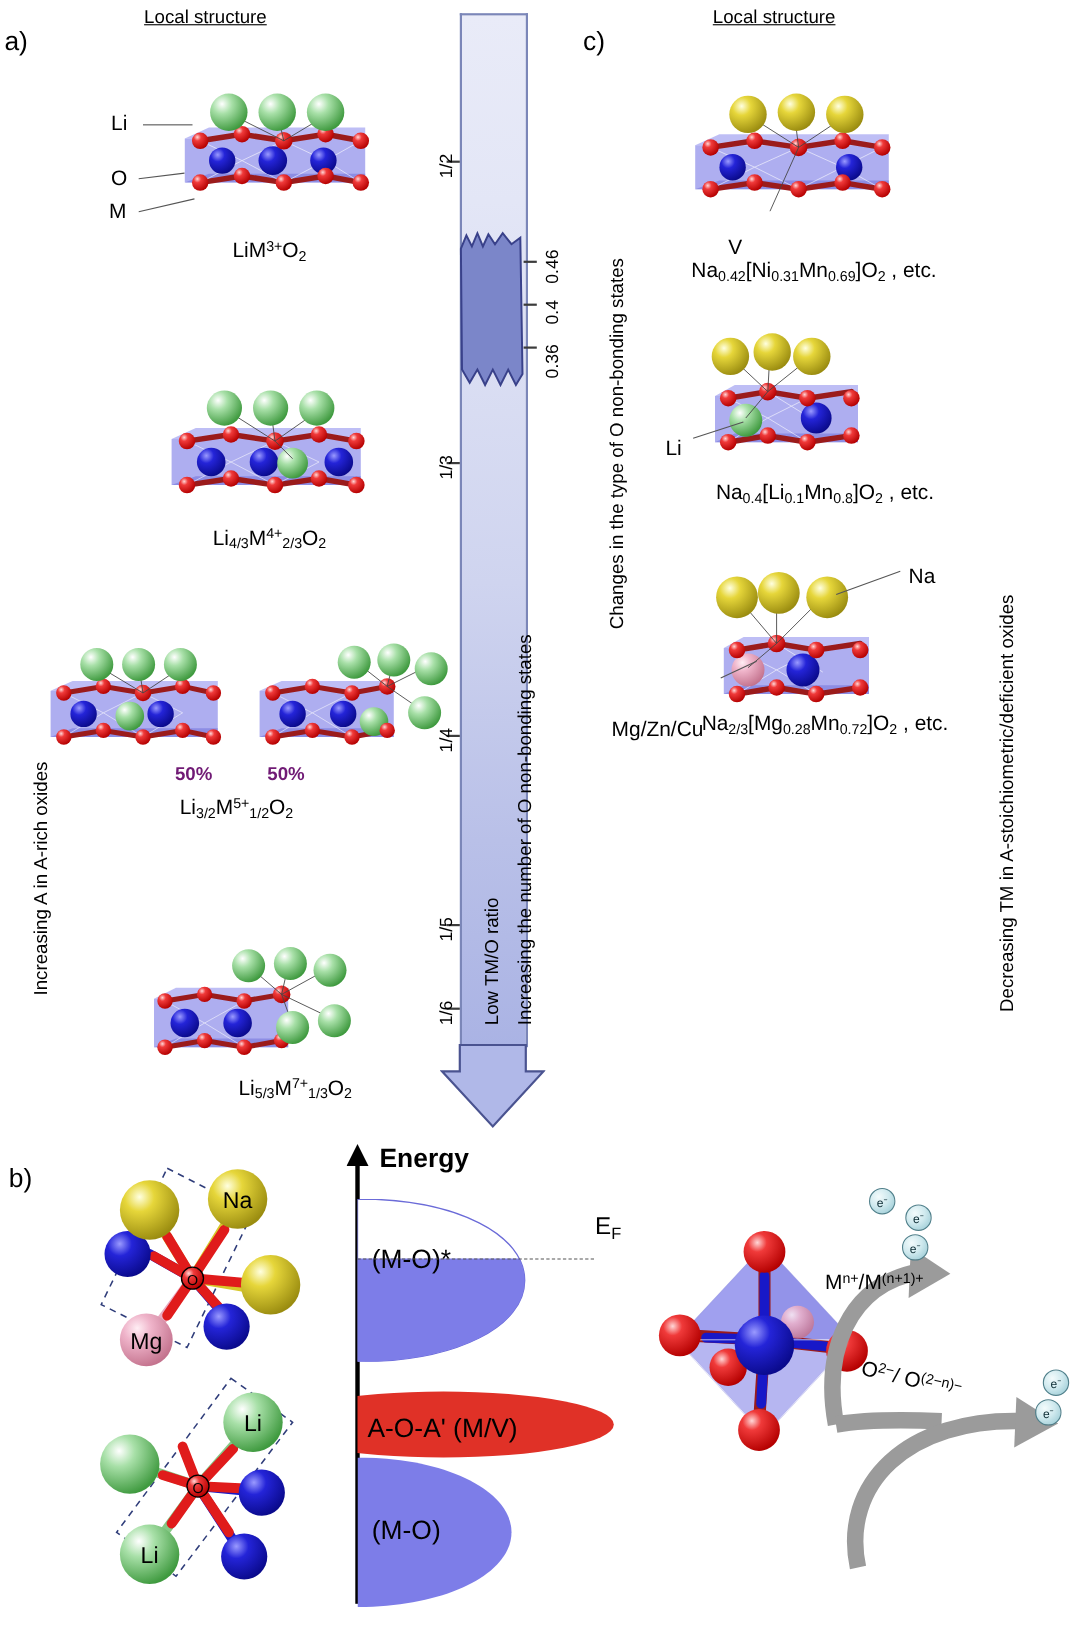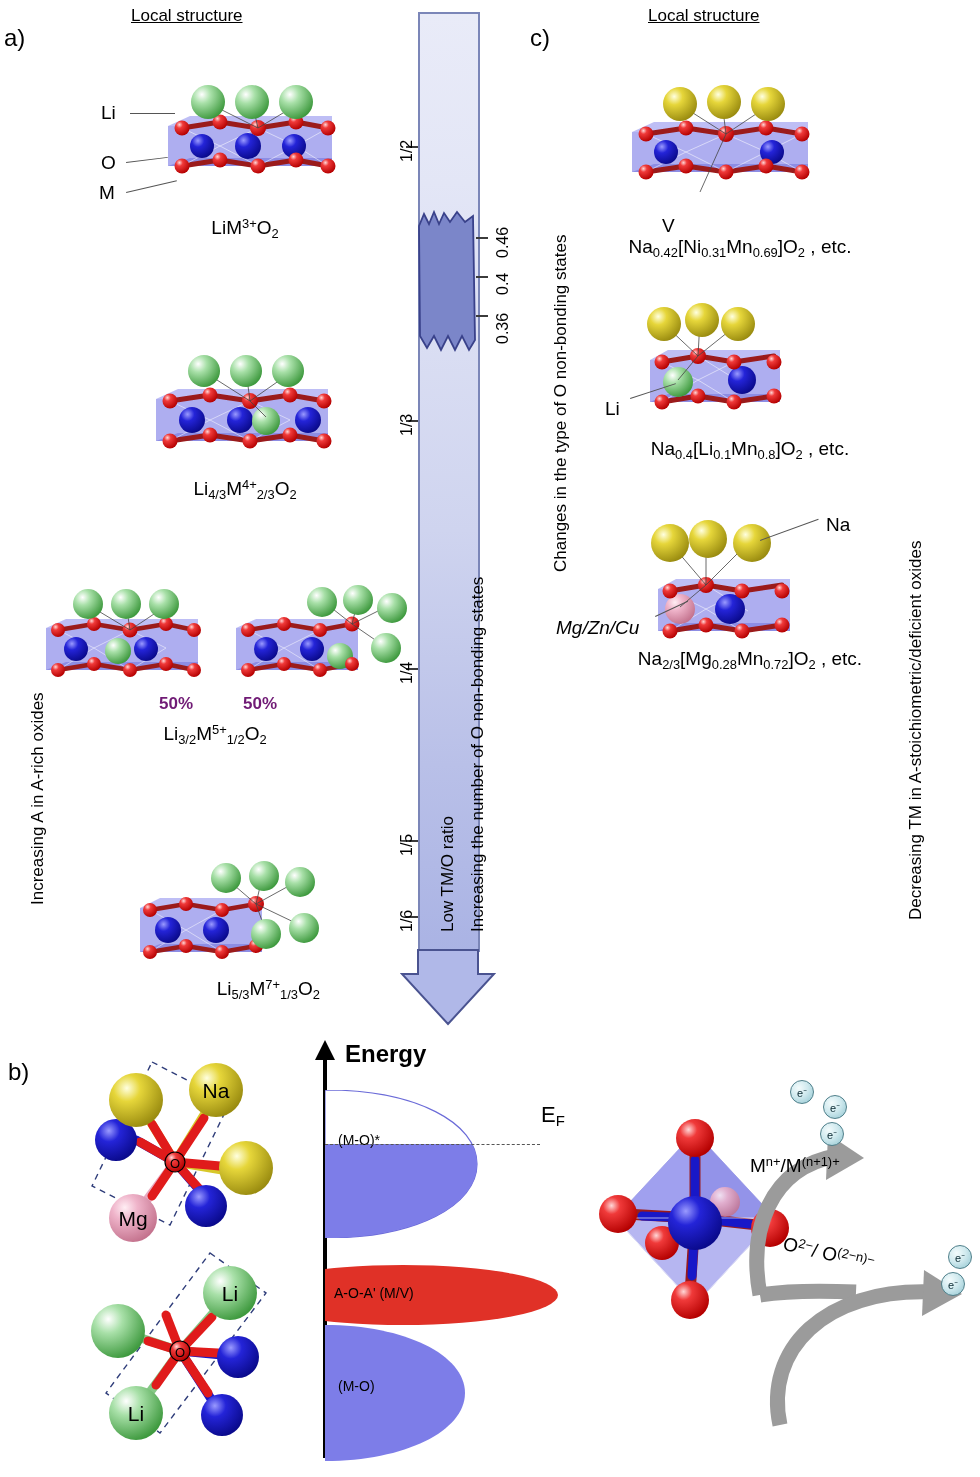--- a/index.html
+++ b/index.html
@@ -12,21 +12,21 @@
   
   .slab{position:absolute;}
   .slab svg{display:block;overflow:visible;}
   
   #arrow-shaft{background:linear-gradient(180deg,#e9ebf8 0%,#e3e6f6 18%,#cfd4ef 55%,#b9c0e8 80%,#aab3e4 100%);
     border-left:2px solid #7b86b8;border-right:2px solid #7b86b8;border-top:2px solid #7b86b8;}
   .tick{position:absolute;height:2px;background:#3b3b3b;}
   .tlab{position:absolute;font-size:16px;transform-origin:0 0;white-space:nowrap;}
   .dashline{position:absolute;border-top:1.6px dashed #555;}
   .eaxis{position:absolute;background:#000;}
-  .elabel{position:absolute;font-size:14px;white-space:nowrap;}
+  .elabel{position:absolute;font-size:24px;white-space:nowrap;}
   sub{font-size:0.68em;vertical-align:-0.28em;}
   sup{font-size:0.68em;vertical-align:0.45em;}
   .formula{position:absolute;font-size:19px;white-space:nowrap;text-align:center;}
   .pct{position:absolute;font-size:17px;color:#701a75;font-weight:600;}
   .leadline{position:absolute;background:#555;height:1px;transform-origin:0 0;}
   .ebadge{position:absolute;width:22px;height:22px;border-radius:50%;
           background:radial-gradient(circle at 35% 32%,#f3fbfc 0%,#cfe9ee 45%,#8fc4cf 100%);
           border:1px solid #4f7f8a;font-size:11px;display:flex;align-items:center;
           justify-content:center;color:#0b2b33;}
   .graybow{position:absolute;}
@@ -508,21 +508,21 @@
       <line x1="86" y1="90" x2="128" y2="48"></line>
         <line x1="86" y1="90" x2="60" y2="112"></line>
     </g>
     <circle cx="50" cy="48" r="19" fill="url(#gNa)"></circle>
     <circle cx="88" cy="44" r="19" fill="url(#gNa)"></circle>
     <circle cx="132" cy="48" r="19" fill="url(#gNa)"></circle>
   </svg>
 </div>
 <div class="abs" style="left:826px;top:514px;font-size:19px;">Na</div>
 <div class="leadline" style="left:760px;top:540px;width:62px;transform:rotate(-20deg);"></div>
-<div class="abs" style="left:556px;top:617px;font-size:19px;font-style:italic;">Mg/Zn/Cu</div>
+<div class="abs" style="left:556px;top:653px;font-size:19px;">Mg/Zn/Cu</div>
 <div class="leadline" style="left:655px;top:616px;width:36px;transform:rotate(-25deg);"></div>
 <div class="formula" style="left:585px;top:648px;width:330px;">
   <span>Na<sub>2/3</sub>[Mg<sub>0.28</sub>Mn<sub>0.72</sub>]O<sub>2</sub> , etc.</span>
 </div>
 
 <div class="abs panel-letter" style="left:8px;top:1058px;">b)</div>
 
 <div class="slab" style="left:70px;top:1040px;">
   <svg width="245" height="200" viewBox="0 0 245 200">
     <g stroke="#2f3d7a" stroke-width="1.4" stroke-dasharray="6 5" fill="none">

